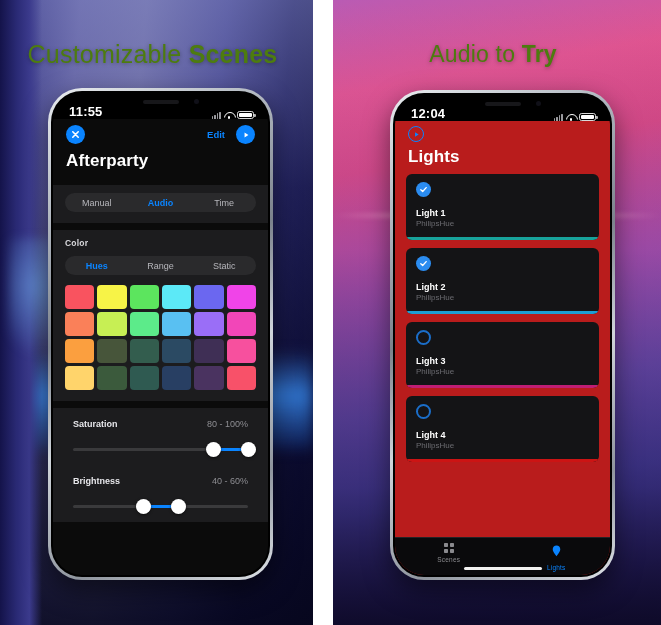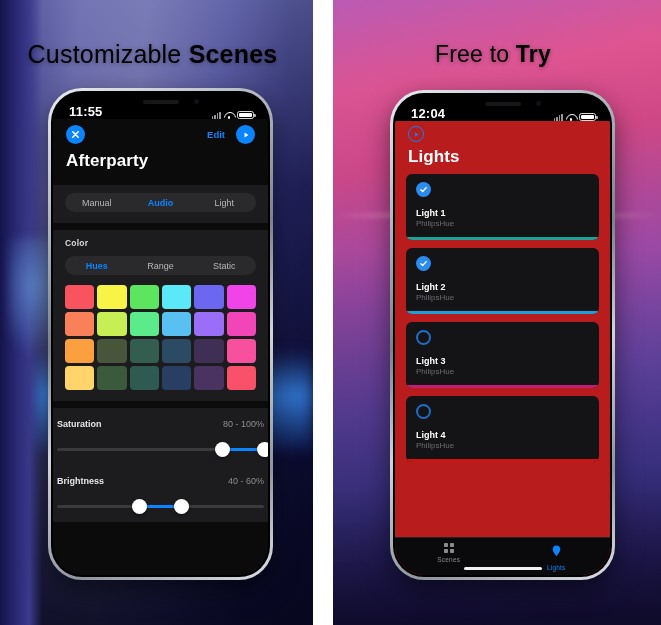--- a/index.html
+++ b/index.html
@@ -44,21 +44,21 @@
     filter:blur(8px);
   }
   .bg-right-band{
     position:absolute; left:0; right:0; top:34%; height:5px;
     background:linear-gradient(90deg, rgba(255,170,200,0), rgba(255,190,215,.85), rgba(255,170,200,0));
     filter:blur(2px);
   }
 
   
   .headline{ position:absolute; left:0; right:8px; text-align:center; z-index:4;
-    color:#000000; font-size:25px; letter-spacing:.2px; text-shadow:0 1px 4px rgba(0,0,0,.35); }
+    color:#4d7c0f; font-size:25px; letter-spacing:.2px; text-shadow:0 1px 4px rgba(0,0,0,.35); }
   .headline-left{ top:40px; }
   .headline-right{ top:41px; font-size:23px; }
   .hl-light{ font-weight:300; }
   .hl-bold{ font-weight:700; }
 
   
   .phone{ position:absolute; z-index:5; border-radius:34px;
     background:linear-gradient(150deg,#e9ecef 0%,#b9bfc7 18%,#7b828c 42%,#cfd4da 60%,#8f959e 82%,#dfe3e8 100%);
     padding:3px; box-shadow:0 10px 26px rgba(0,0,0,.5); }
   .phone-inner{ position:relative; width:100%; height:100%; border-radius:31px;
@@ -111,21 +111,21 @@
   .sec-label{ color:#d8d8dc; font-size:8.5px; font-weight:700; margin-bottom:8px; letter-spacing:.2px; }
   .seg{ display:flex; background:#2a2a2c; border-radius:11px; height:19px;
     align-items:center; overflow:hidden; }
   .seg-item{ flex:1; text-align:center; font-size:9px; color:#b6b6bb; font-weight:400; }
   .seg-item.active{ color:#0a84ff; font-weight:600; }
 
   .swatch-grid{ display:grid; grid-template-columns:repeat(6,1fr);
     gap:3px; margin-top:10px; }
   .swatch{ height:24px; border-radius:4px; }
 
-  .slider-row{ padding:11px 4px 4px; background:#1c1c1e;text-align:right; }
+  .slider-row{ padding:11px 20px 4px; background:#1c1c1e;text-align:right; }
   .slider-row.first{ margin-top:7px; }
   .slider-head{ display:flex; justify-content:space-between; align-items:baseline; }
   .slider-name{ color:#e6e6ea; font-size:9px; font-weight:700; }
   .slider-val{ color:#8e8e93; font-size:9px; font-weight:400; }
   .track-wrap{ position:relative; height:22px; margin-top:10px; }
   .track{ position:absolute; left:0; right:0; top:9px; height:3px;
     background:#3a3a3c; border-radius:2px; }
   .track-fill{ position:absolute; top:9px; height:3px; background:#0a84ff; border-radius:2px; }
   .thumb{ position:absolute; top:3px; width:15px; height:15px; border-radius:50%;
     background:#fff; box-shadow:0 1px 3px rgba(0,0,0,.6); }
@@ -213,21 +213,21 @@
                 </div>
               </div>
             </div>
 
             <div class="scene-title">Afterparty</div>
 
             <div class="section">
               <div class="seg">
                 <div class="seg-item">Manual</div>
                 <div class="seg-item active">Audio</div>
-                <div class="seg-item">Light</div>
+                <div class="seg-item">Time</div>
               </div>
             </div>
 
             <div class="section">
               <div class="sec-label">Color</div>
               <div class="seg">
                 <div class="seg-item active">Hues</div>
                 <div class="seg-item">Range</div>
                 <div class="seg-item">Static</div>
               </div>
@@ -291,21 +291,21 @@
     </div>
   </div>
 
   <div class="panel-gap"></div>
 
   <div class="panel panel-right">
     <div class="bg bg-right"></div>
     <div class="bg-right-band"></div>
 
     <div class="headline headline-right">
-      <span class="hl-light">Free to</span>
+      <span class="hl-light">Audio to</span>
       <span class="hl-bold">Try</span>
     </div>
 
     <div class="phone phone-right">
       <div class="phone-inner">
         <div class="screen">
 
           <div class="statusbar">
             <div class="notch">
               <div class="notch-speaker"></div>

